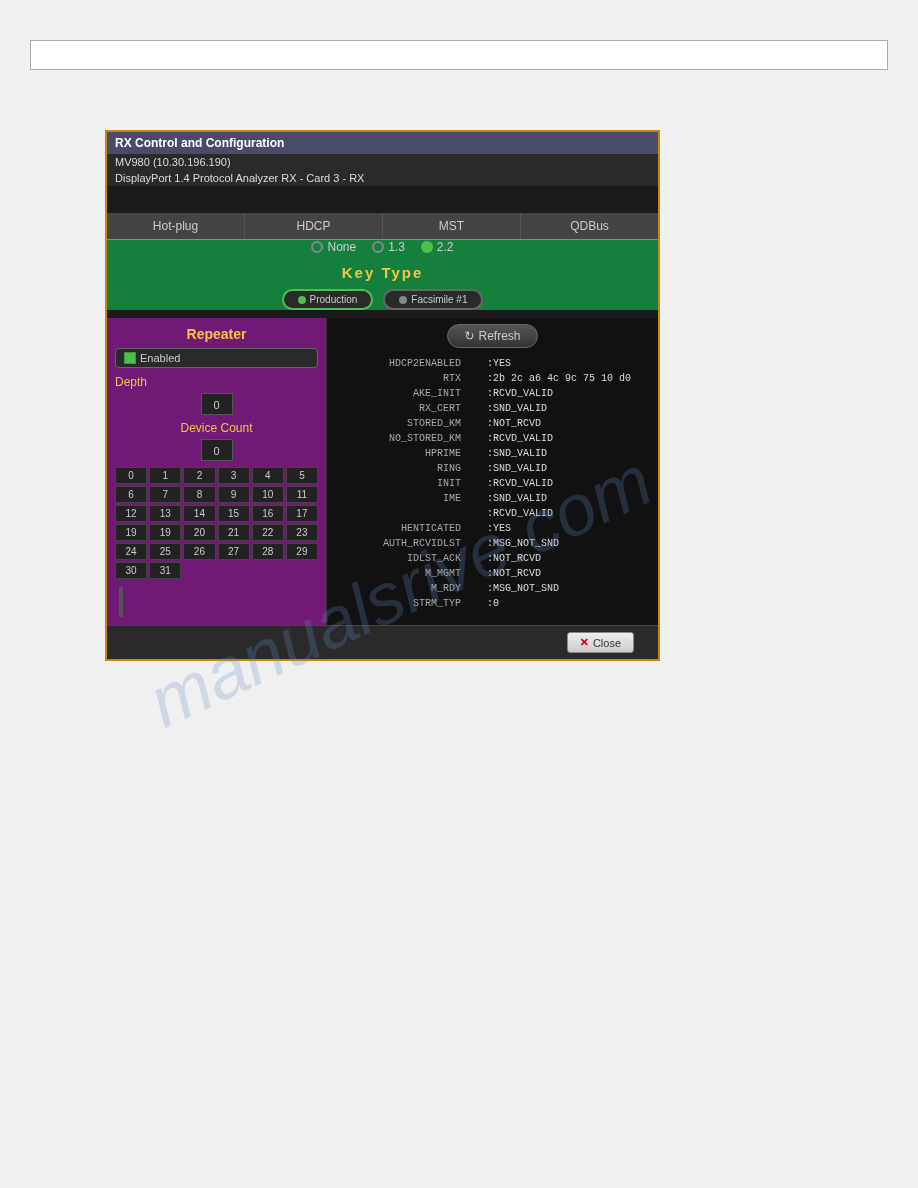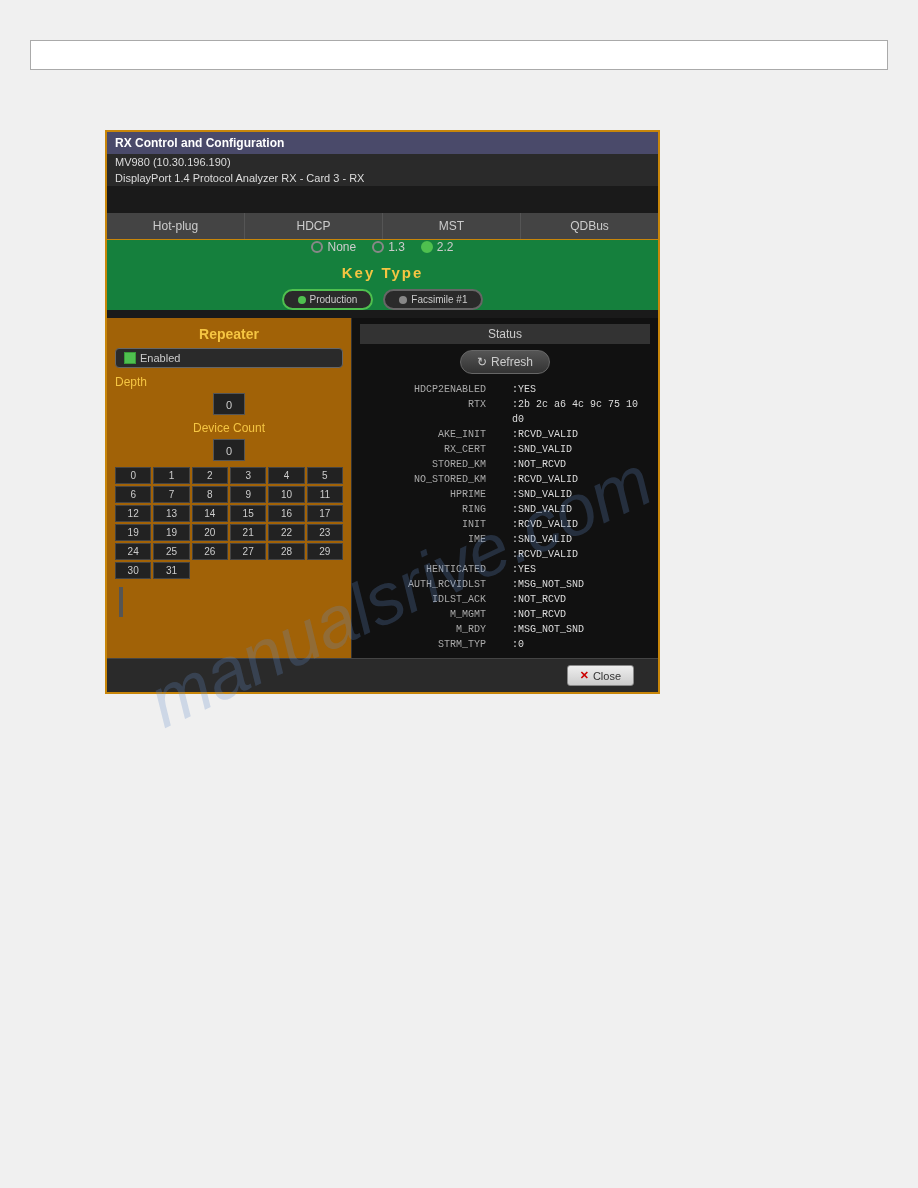--- a/index.html
+++ b/index.html
@@ -147,22 +147,22 @@
     }
 
     
     .main-body {
       display: flex;
       background: #111;
     }
 
     
     .left-panel {
-      width: 245px;
-      background: #a16207;
+      width: 220px;
+      background: #701a75;
       padding: 8px;
       border-right: 1px solid #333;
     }
 
     .repeater-label {
       color: #f5c542;
       font-weight: bold;
       font-size: 14px;
       margin-bottom: 6px;
       text-align: center;
@@ -431,21 +431,20 @@
       </div>
       <div class="num-grid">
         <div class="num-cell">30</div>
         <div class="num-cell">31</div>
       </div>
 
       <div style="width:4px; height:30px; background:#555; margin-top:8px; margin-left:4px;"></div>
     </div>
 
     <div class="right-panel">
-      <div class="status-header">Status</div>
       <div class="refresh-btn">
         <span>↻</span>
         <span>Refresh</span>
       </div>
       <div class="status-lines">
         <div class="status-line">
           <span class="status-key">HDCP2ENABLED</span>
           <span class="status-val">:YES</span>
         </div>
         <div class="status-line">

